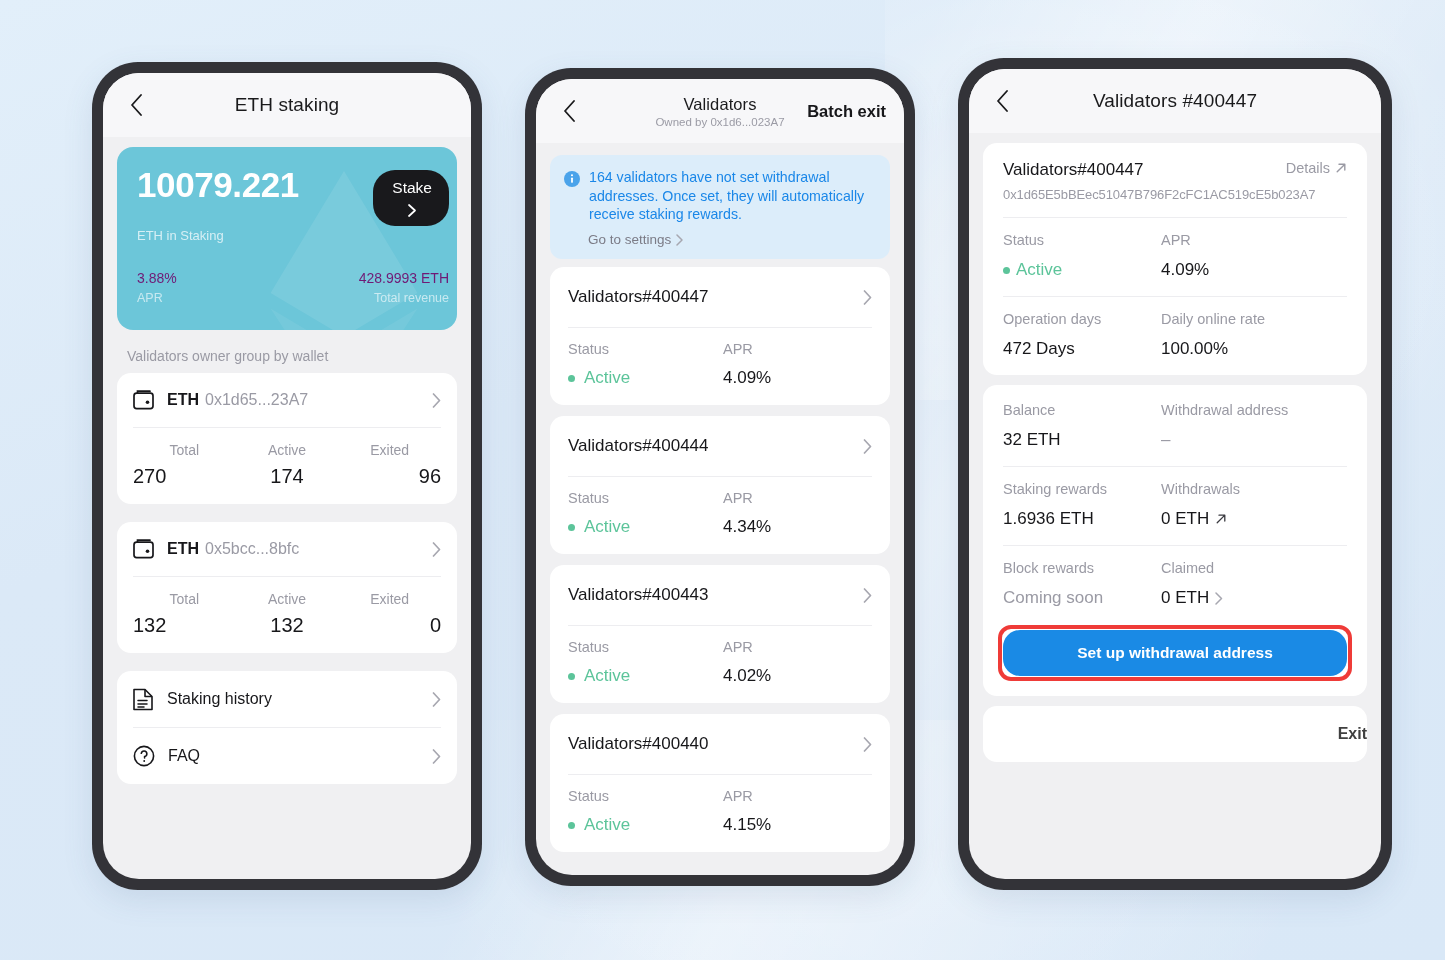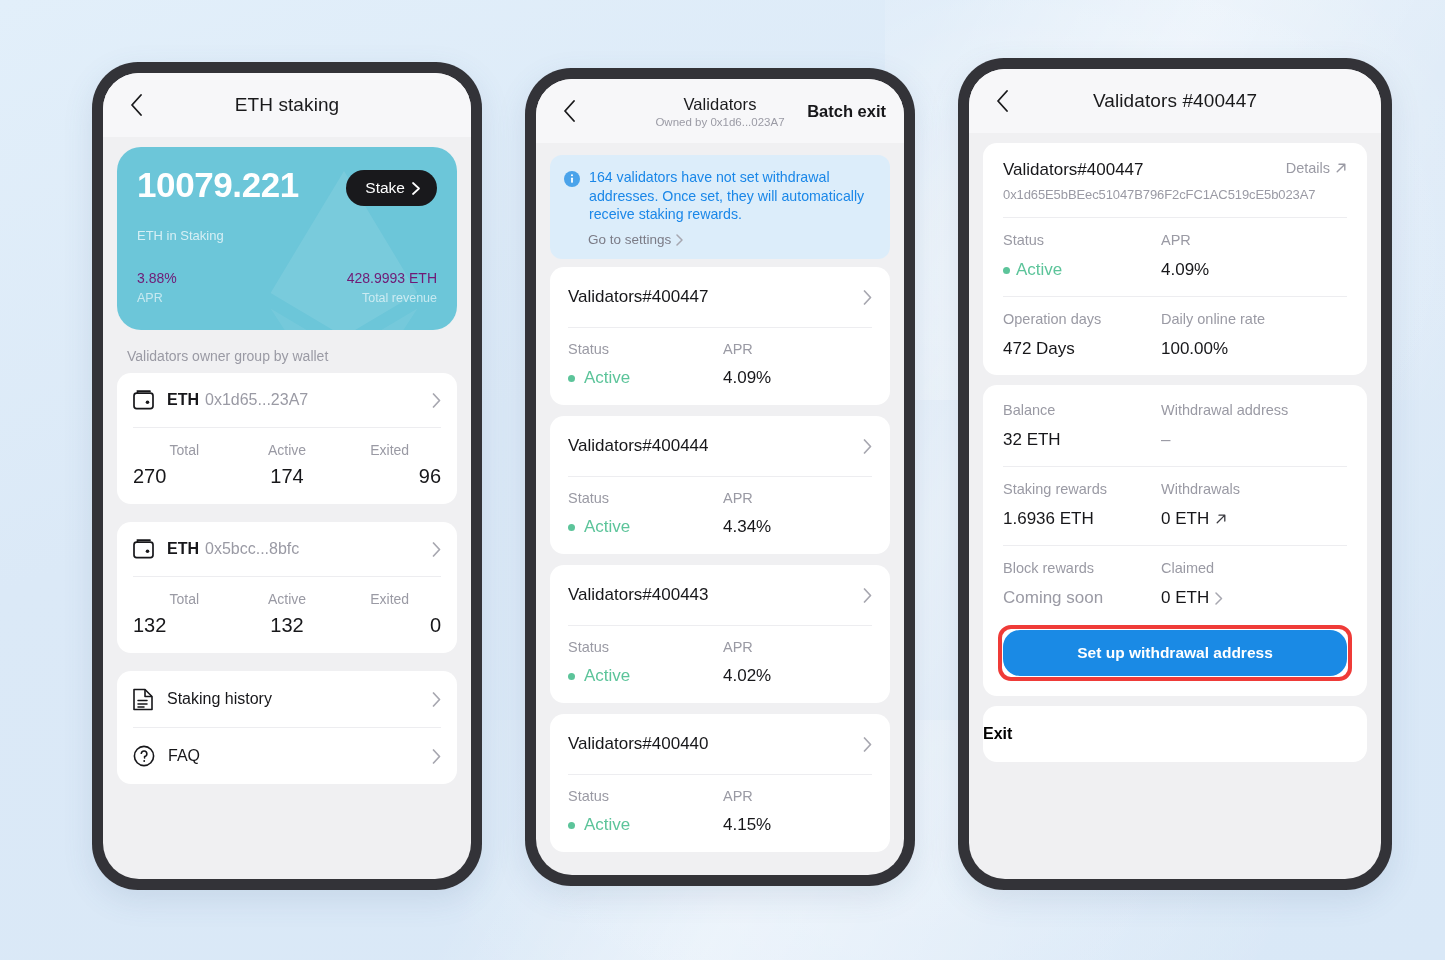--- a/index.html
+++ b/index.html
@@ -103,22 +103,22 @@
   .scroll-body {
     height: calc(100% - 64px);
     padding: 0 14px;
     overflow: hidden;
   }
 
   
   .hero {
     margin-top: 10px;
     background: #6cc6d9;
-    border-radius: 24px;
-    padding: 20px 20px 22px 20px;
+    border-radius: 16px;
+    padding: 20px 8px 22px 20px;
     position: relative;
     overflow: hidden;
     height: 183px;
   }
   .hero .eth-mark {
     position: absolute;
     right: 28px;
     top: 24px;
     width: 170px;
     height: 250px;
@@ -143,20 +143,21 @@
     color: #fff;
     border-radius: 22px;
     padding: 9px 17px 9px 19px;
     font-size: 15.5px;
     display: flex;
     align-items: center;
     gap: 7px;
     cursor: pointer;
     white-space: nowrap;
     margin-top: 3px;
+    flex-direction: column;
   }
   .hero-row2 {
     display: flex;
     justify-content: space-between;
     align-items: flex-start;
     margin-top: 27px;
     position: relative; z-index: 2;
   }
   .hero-stat { }
   .hero-stat.right { text-align: right; }
@@ -276,24 +277,24 @@
     position: absolute;
     left: -5px; right: -5px; top: 1px; bottom: 15px;
     border: 4px solid #ef3b38;
     border-radius: 13px;
     z-index: 3;
     pointer-events: none;
   }
   .btn-exit {
     background:#fff;
     border-radius: 14px;
-    text-align:left;
+    text-align:right;
     font-size: 16px;
     font-weight: bold;
-    color:#000000;
+    color:#404040;
     padding: 19px 0;
     cursor:pointer;
   }
 
   svg { display: block; }
 </style>
 </head>
 <body>
 
 <div class="bg-wash"></div>

